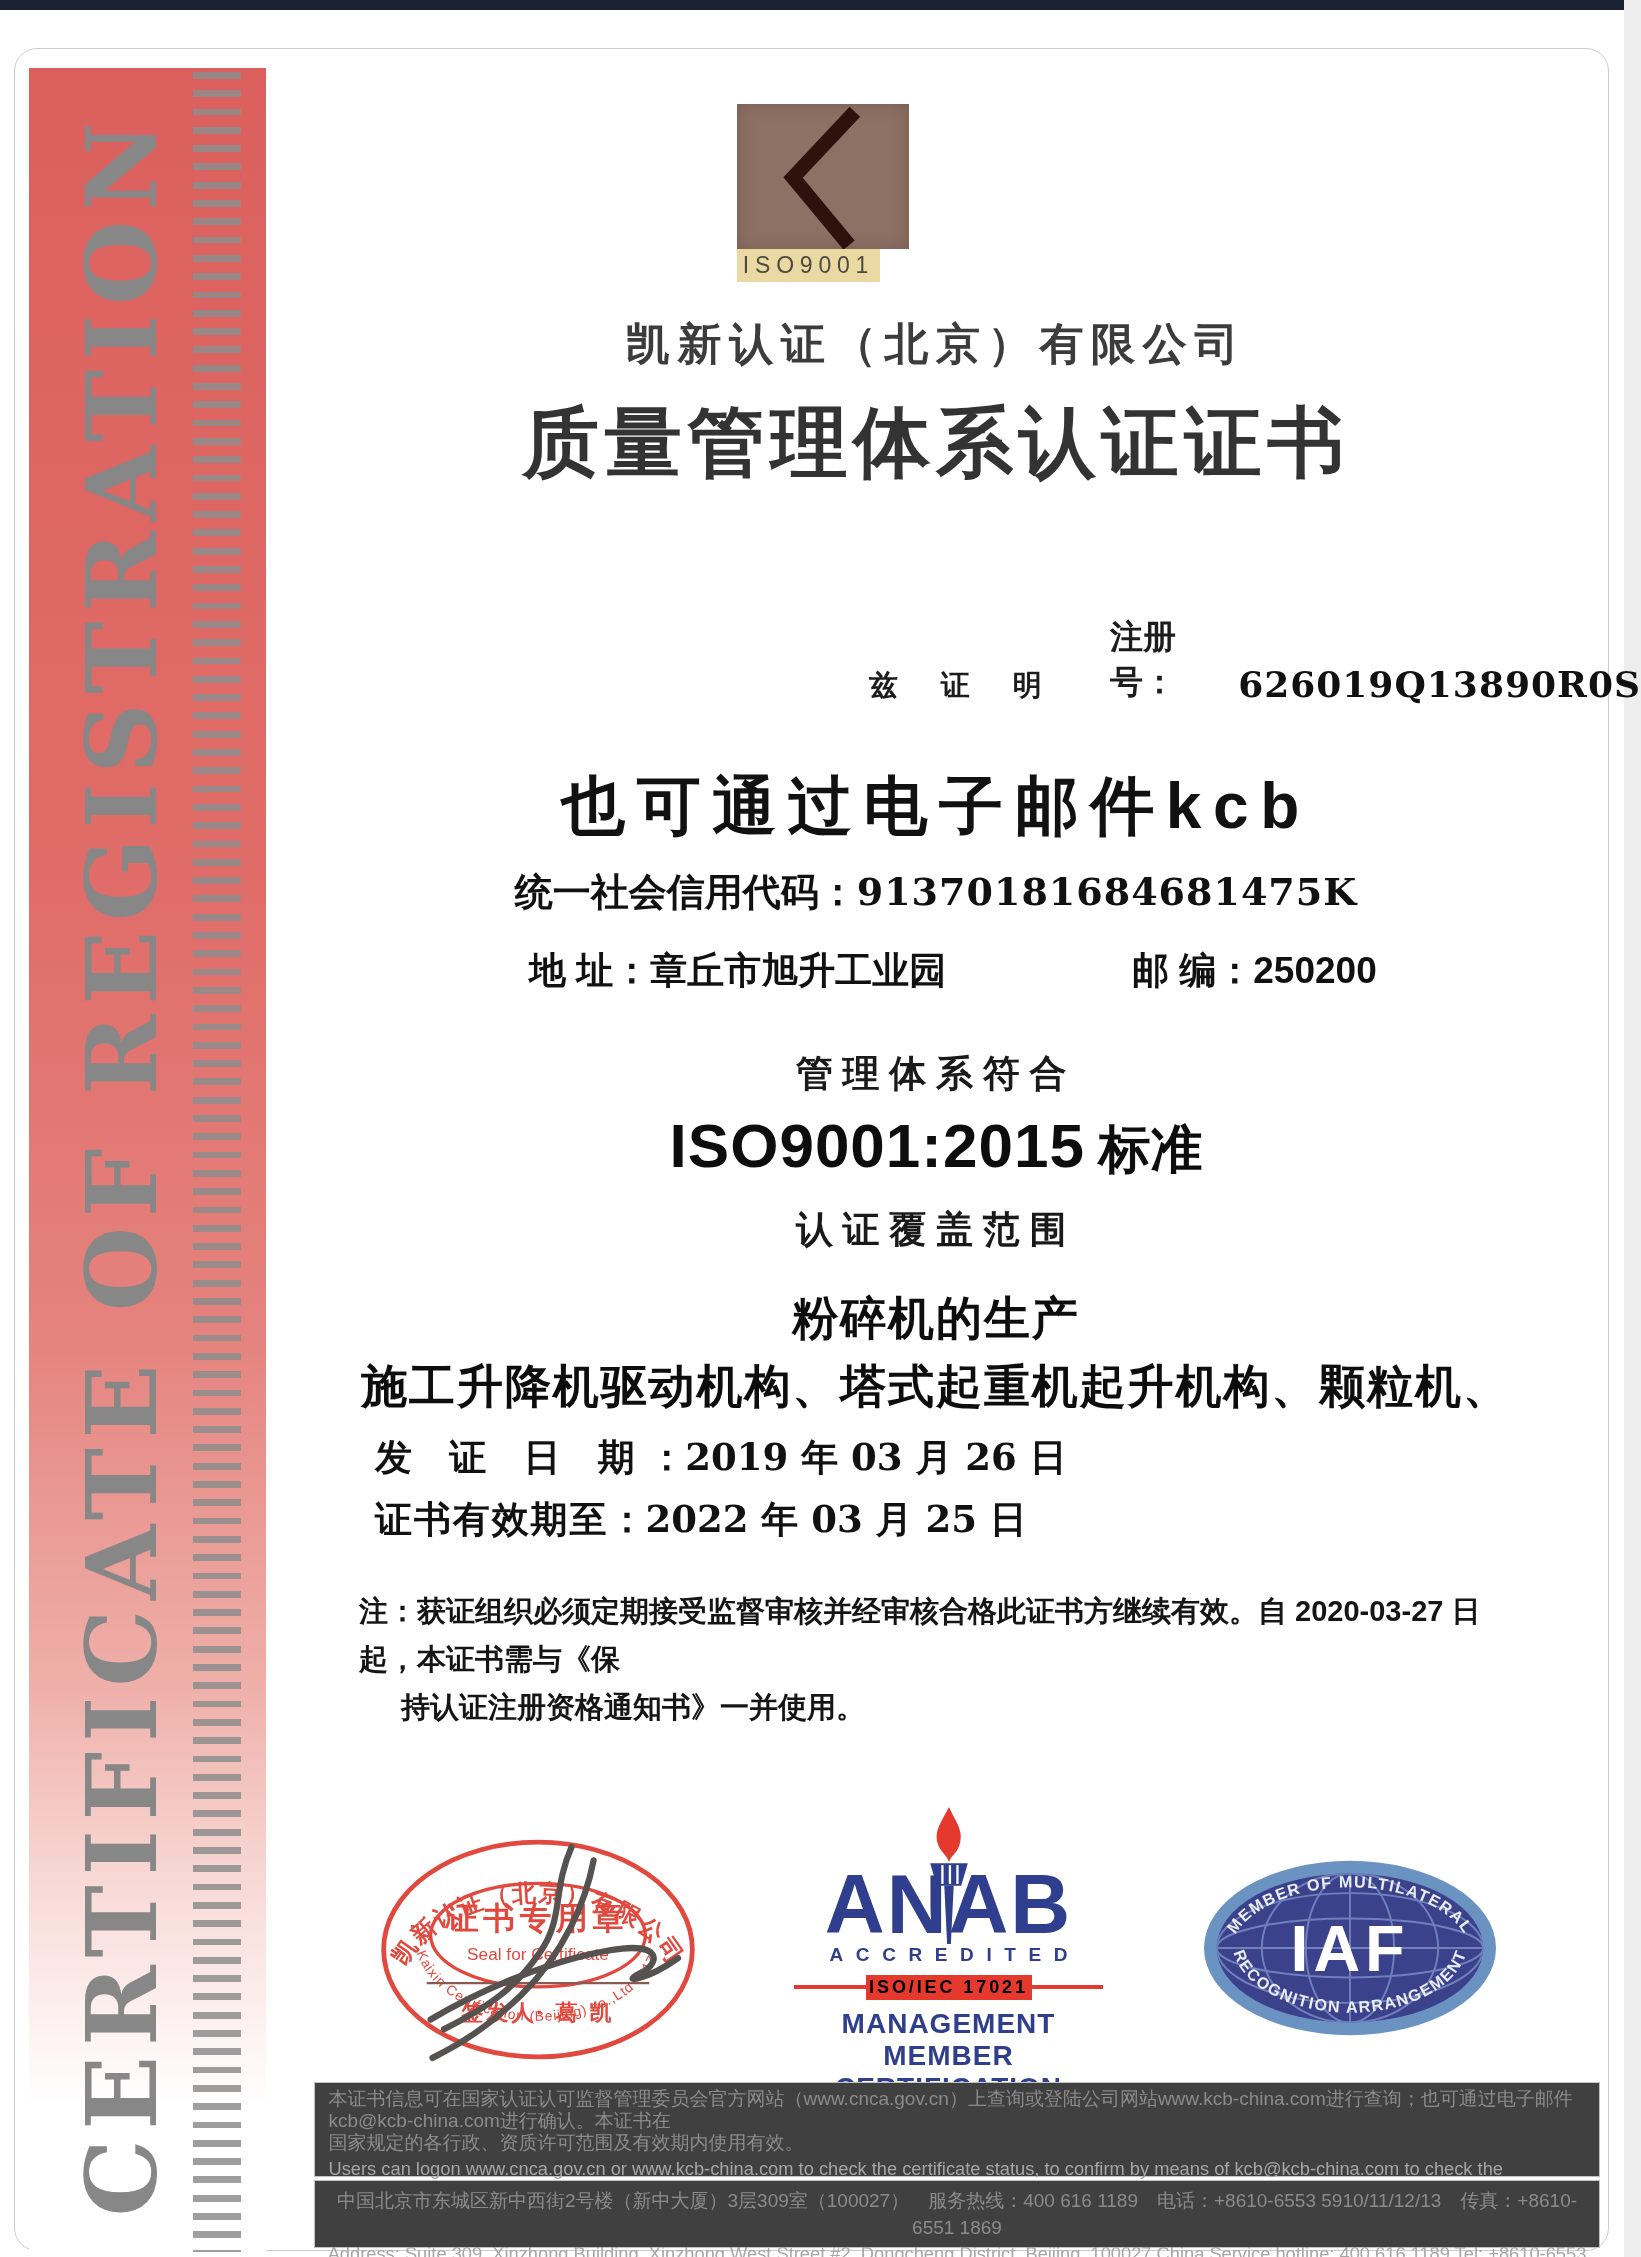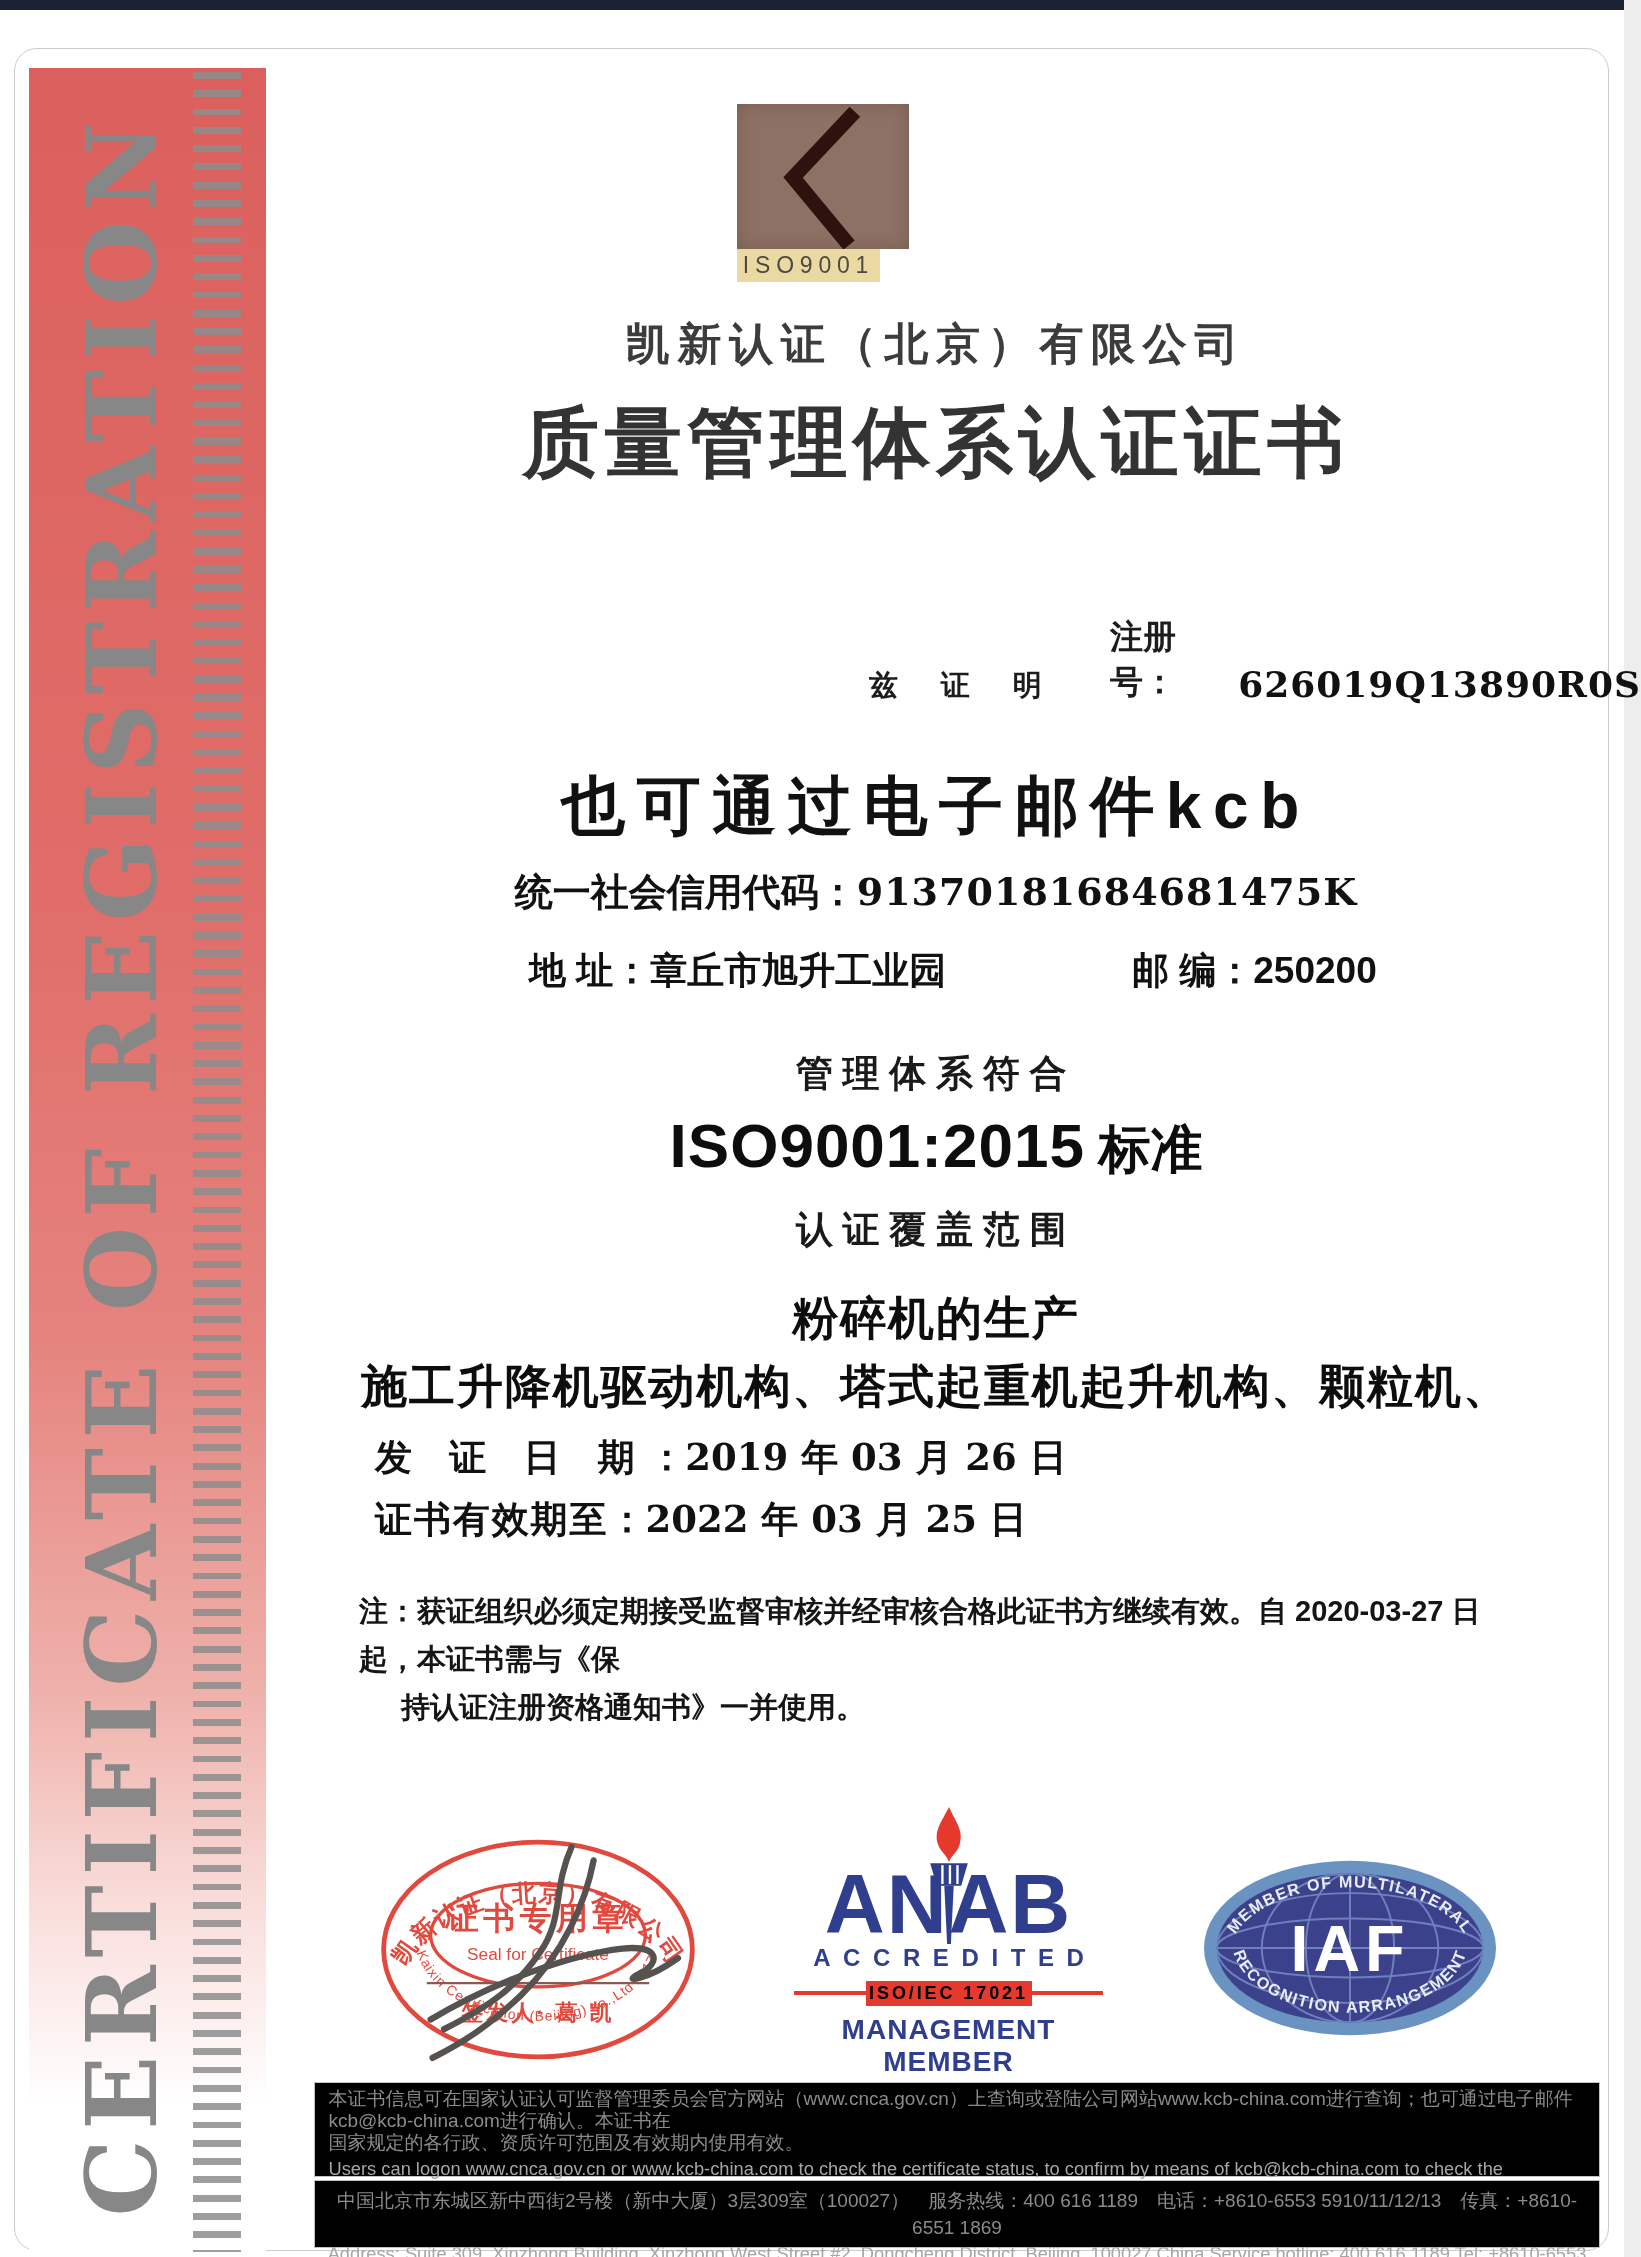--- a/index.html
+++ b/index.html
@@ -64,31 +64,31 @@
 
   .note{left:359px;top:1587px;width:1130px;font-size:29px;font-weight:600;
         line-height:48px;color:#151515;text-align:left;}
   .note .ln2{padding-left:42px;}
 
   
   .anab{left:792px;top:1807px;width:313px;text-align:center;color:#2f3f8e;}
   .anab-torch{position:absolute;left:50%;top:-1.9px;transform:translateX(-50%);z-index:2;}
   .anab-name{margin-top:60px;font-size:83px;font-weight:900;letter-spacing:1.9px;line-height:75px;
              font-family:"Liberation Sans","DejaVu Sans",sans-serif;}
-  .anab-accredited{margin-top:1.9px;font-size:24px;font-weight:700;letter-spacing:12.6px;text-indent:12.6px;}
+  .anab-accredited{margin-top:1.9px;font-size:19px;font-weight:700;letter-spacing:12.6px;text-indent:12.6px;}
   .anab-bandrow{position:relative;height:25px;margin-top:8.7px;}
   .anab-line{position:absolute;left:1.9px;right:1.9px;top:10.6px;height:3.9px;background:#e6392e;}
   .anab-isobox{position:absolute;left:50%;top:0;transform:translateX(-50%);
                width:166px;height:25px;background:#e6392e;color:#000000;
                font-size:18px;font-weight:700;letter-spacing:2.9px;line-height:25px;}
   .anab-l1{margin-top:8.7px;font-size:28px;font-weight:800;letter-spacing:1px;line-height:32px;}
   .anab-l2{font-size:28px;font-weight:800;letter-spacing:1px;line-height:32px;}
 
   .footer-box{left:314px;width:1286px;border:1.9px solid #c2c2c2;box-sizing:border-box;
-              background:#000000;text-align:left;}
+              background:#404040;text-align:left;}
   .fb1{top:2082px;height:95px;padding:4.8px 13.5px;}
   .fb2{top:2180px;height:68px;padding:5.8px 9.7px;text-align:center;}
   .fcn{font-size:19px;line-height:22px;color:#8b8b8b;}
   .fen{font-size:18.3px;line-height:22px;color:#a6a6a6;}
   .fb1 .gap{height:3.9px;}
   .fb2 .fcn{line-height:27px;} .fb2 .fen{line-height:25px;}
 </style>
 </head>
 <body>
 

